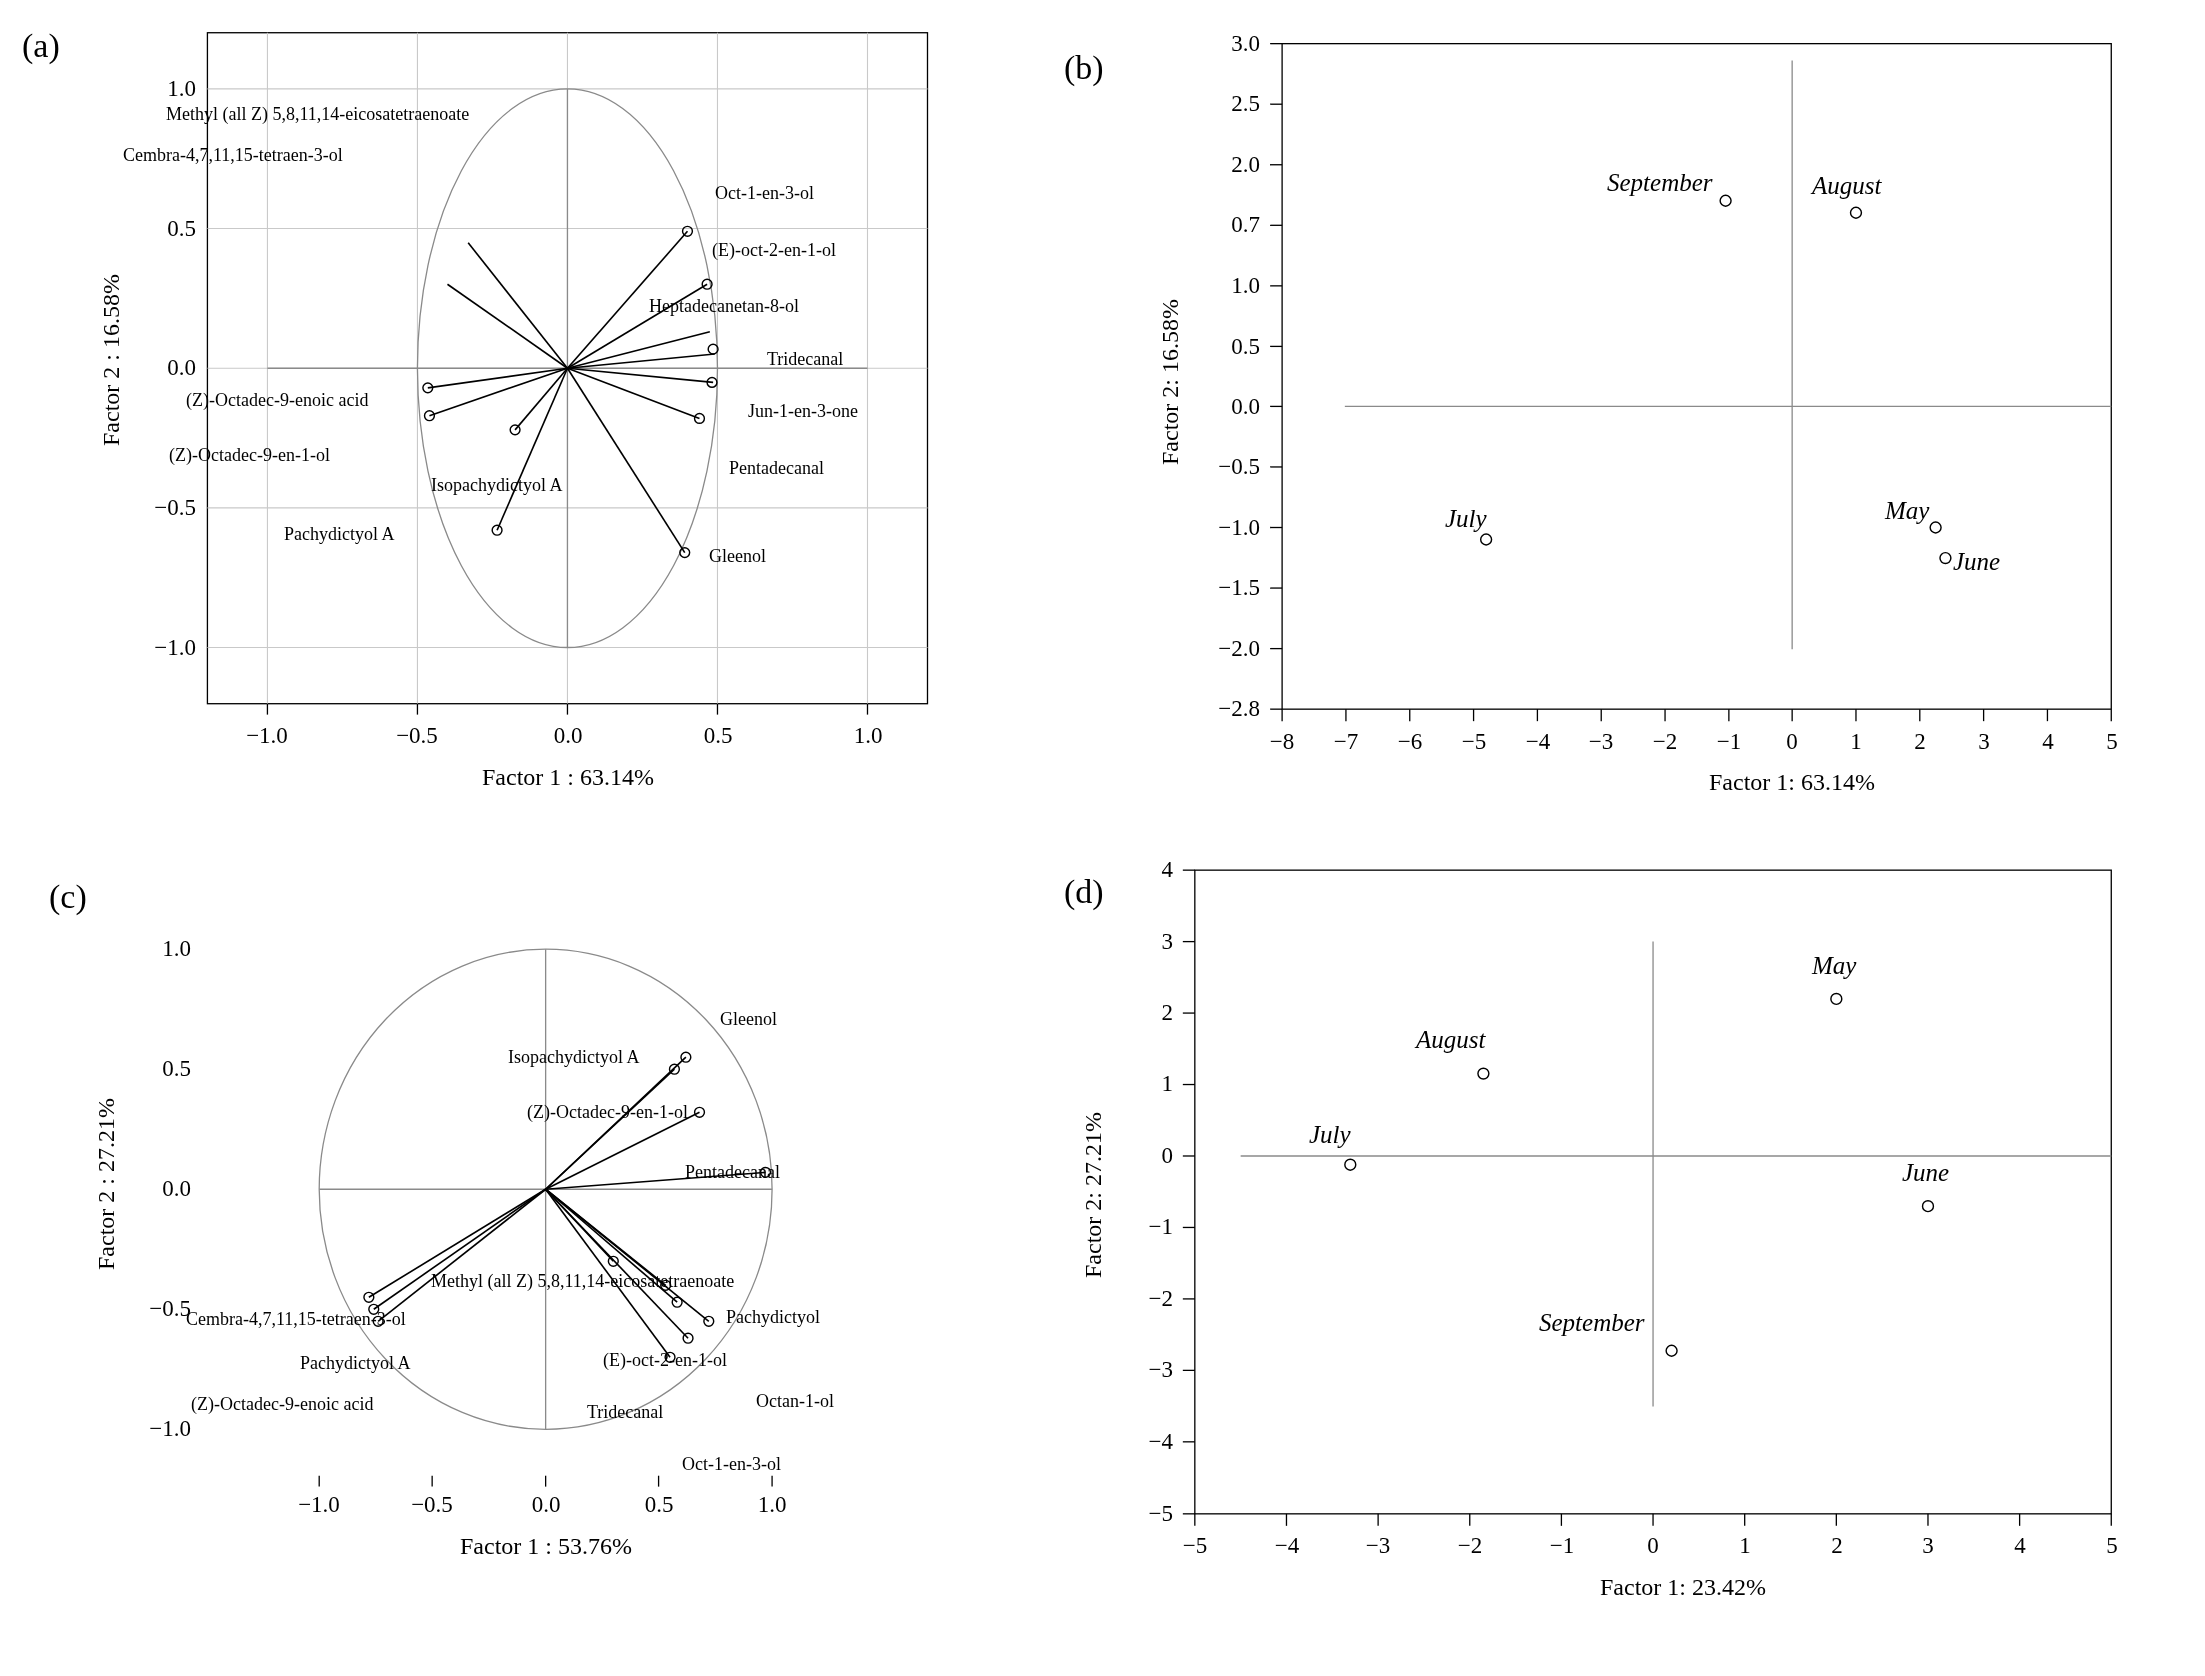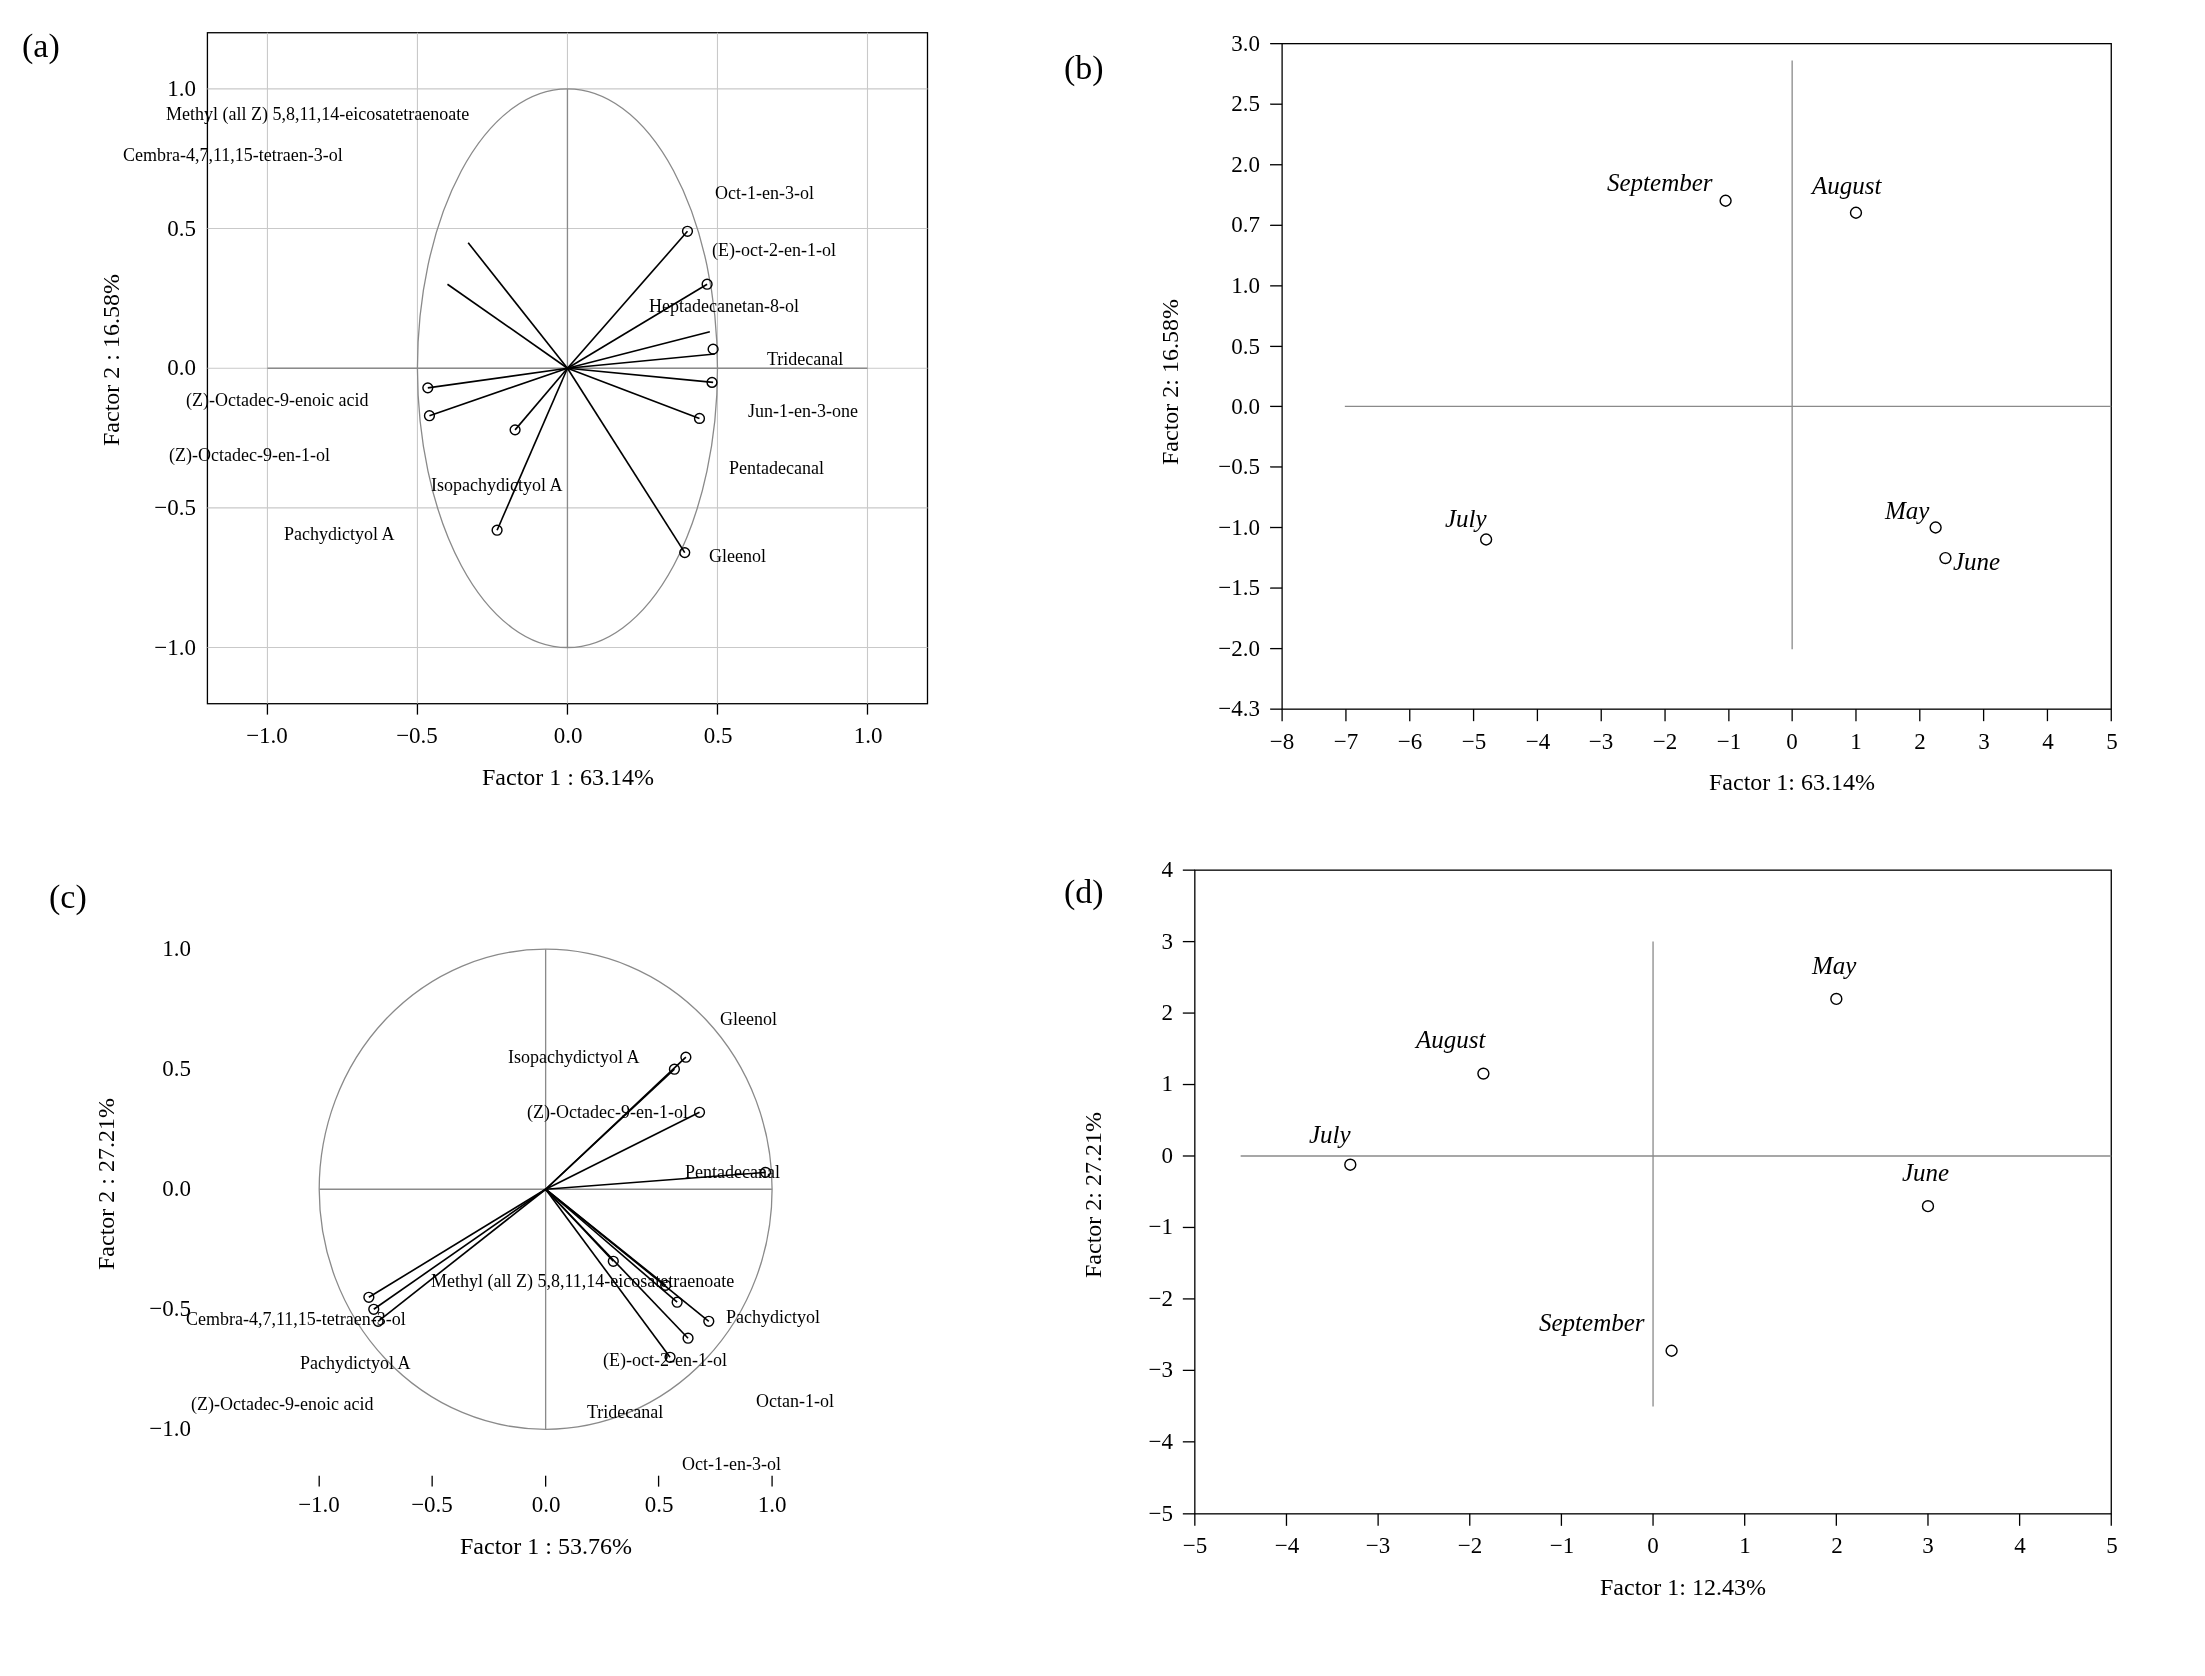--- a/index.html
+++ b/index.html
@@ -168,21 +168,21 @@
     <div class="ticklabel y" style="left:142px;top:104px;width:65px;">2.5</div>
     <div class="ticklabel y" style="left:142px;top:165px;width:65px;">2.0</div>
     <div class="ticklabel y" style="left:142px;top:225px;width:65px;">0.7</div>
     <div class="ticklabel y" style="left:142px;top:286px;width:65px;">1.0</div>
     <div class="ticklabel y" style="left:142px;top:347px;width:65px;">0.5</div>
     <div class="ticklabel y" style="left:142px;top:407px;width:65px;">0.0</div>
     <div class="ticklabel y" style="left:142px;top:467px;width:65px;">−0.5</div>
     <div class="ticklabel y" style="left:142px;top:528px;width:65px;">−1.0</div>
     <div class="ticklabel y" style="left:142px;top:588px;width:65px;">−1.5</div>
     <div class="ticklabel y" style="left:142px;top:649px;width:65px;">−2.0</div>
-    <div class="ticklabel y" style="left:142px;top:709px;width:65px;">−4.3</div>
+    <div class="ticklabel y" style="left:142px;top:709px;width:65px;">−2.8</div>
 
     <div class="ticklabel x" style="left:229px;top:729px;">−8</div>
     <div class="ticklabel x" style="left:293px;top:729px;">−7</div>
     <div class="ticklabel x" style="left:357px;top:729px;">−6</div>
     <div class="ticklabel x" style="left:421px;top:729px;">−5</div>
     <div class="ticklabel x" style="left:485px;top:729px;">−4</div>
     <div class="ticklabel x" style="left:548px;top:729px;">−3</div>
     <div class="ticklabel x" style="left:612px;top:729px;">−2</div>
     <div class="ticklabel x" style="left:676px;top:729px;">−1</div>
     <div class="ticklabel x" style="left:739px;top:729px;">0</div>
@@ -337,21 +337,21 @@
     <div class="ticklabel x" style="left:325px;top:693px;">−3</div>
     <div class="ticklabel x" style="left:417px;top:693px;">−2</div>
     <div class="ticklabel x" style="left:509px;top:693px;">−1</div>
     <div class="ticklabel x" style="left:600px;top:693px;">0</div>
     <div class="ticklabel x" style="left:692px;top:693px;">1</div>
     <div class="ticklabel x" style="left:784px;top:693px;">2</div>
     <div class="ticklabel x" style="left:875px;top:693px;">3</div>
     <div class="ticklabel x" style="left:967px;top:693px;">4</div>
     <div class="ticklabel x" style="left:1059px;top:693px;">5</div>
 
-    <div class="axis-title" style="left:371px;top:734px;width:518px;">Factor 1: 12.43%</div>
+    <div class="axis-title" style="left:371px;top:734px;width:518px;">Factor 1: 23.42%</div>
     <div class="axis-title vert" style="left:27px;top:546px;width:382px;">Factor 2: 27.21%</div>
 
     <div class="ptlabel" style="left:759px;top:112px;">May</div>
     <div class="ptlabel" style="left:363px;top:186px;">August</div>
     <div class="ptlabel" style="left:256px;top:281px;">July</div>
     <div class="ptlabel" style="left:849px;top:319px;">June</div>
     <div class="ptlabel" style="left:486px;top:469px;">September</div>
   </div>
 
 </div>

